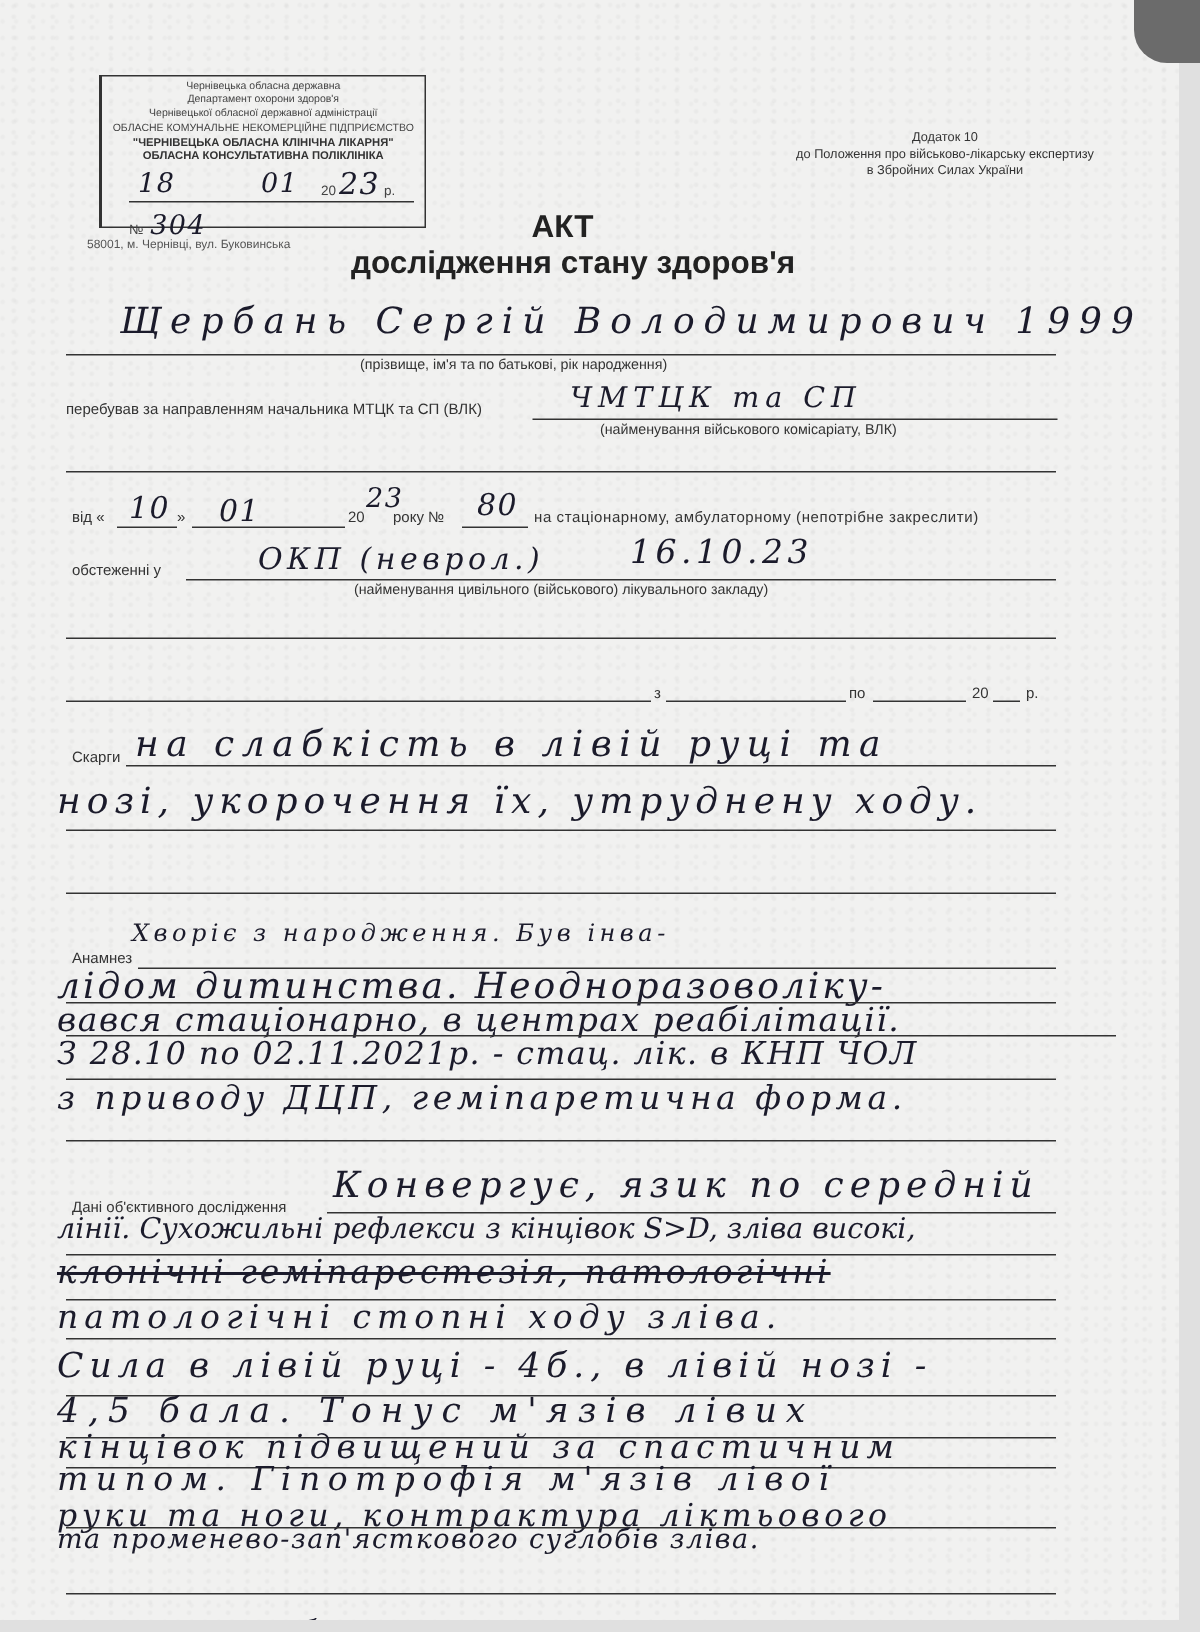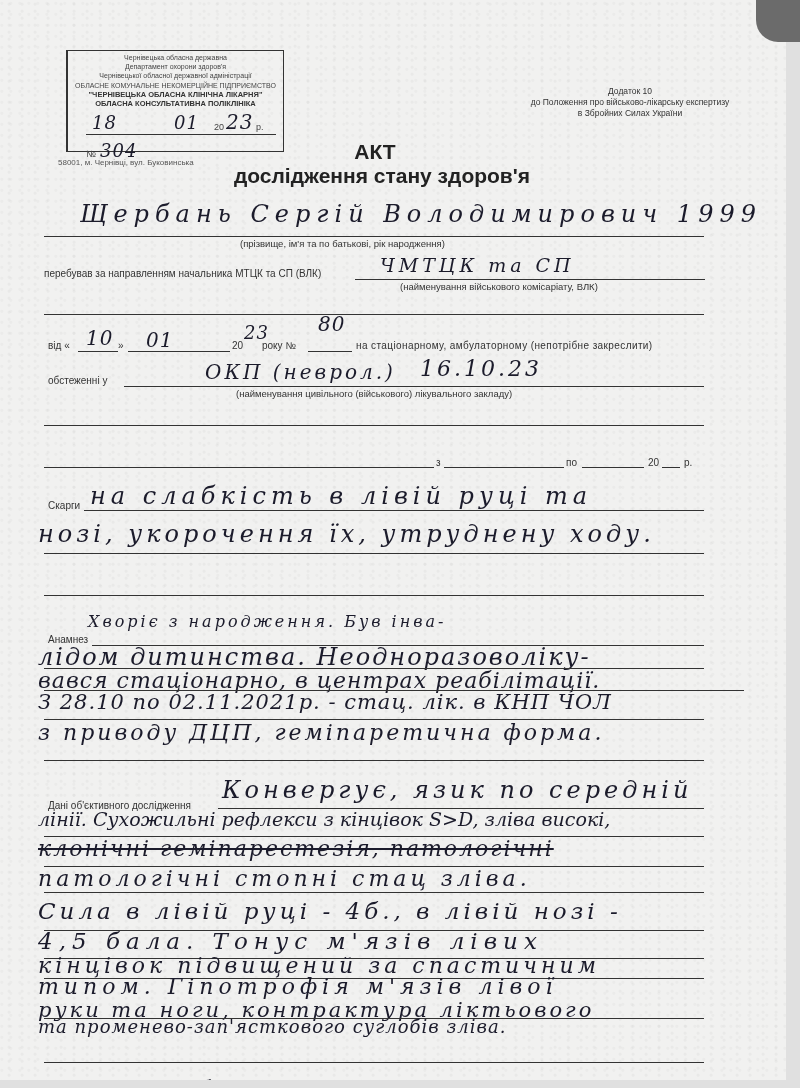--- a/index.html
+++ b/index.html
@@ -102,26 +102,26 @@
 
   <div class="label" style="left:48px;top:340px;">від «</div>
   <div class="hw" style="position:absolute;left:86px;top:326px;font-size:20px;">10</div>
   <div class="line" style="left:78px;top:351px;width:40px;border-top-width:1px;"></div>
   <div class="label" style="left:118px;top:340px;">»</div>
   <div class="hw" style="position:absolute;left:146px;top:328px;font-size:20px;">01</div>
   <div class="line" style="left:128px;top:351px;width:102px;border-top-width:1px;"></div>
   <div class="label" style="left:232px;top:340px;">20</div>
   <div class="hw" style="position:absolute;left:244px;top:322px;font-size:18px;">23</div>
   <div class="label" style="left:262px;top:340px;">року №</div>
-  <div class="hw" style="position:absolute;left:318px;top:312px;font-size:20px;">80</div>
+  <div class="hw" style="position:absolute;left:318px;top:324px;font-size:20px;">80</div>
   <div class="line" style="left:308px;top:351px;width:44px;border-top-width:1px;"></div>
   <div class="label" style="left:356px;top:340px;letter-spacing:0.4px;">на стаціонарному, амбулаторному (непотрібне закреслити)</div>
 
   <div class="label" style="left:48px;top:375px;">обстеженні у</div>
-  <div class="hw" style="position:absolute;left:172px;top:360px;font-size:20px;letter-spacing:3px;margin-left:33px;">ОКП (неврол.)</div>
+  <div class="hw" style="position:absolute;left:172px;top:360px;font-size:20px;letter-spacing:3px;">ОКП (неврол.)</div>
   <div class="hw" style="position:absolute;left:420px;top:356px;font-size:22px;letter-spacing:3px;">16.10.23</div>
   <div class="line" style="left:124px;top:386px;width:580px;"></div>
   <div class="caption" style="left:236px;top:388px;">(найменування цивільного (військового) лікувального закладу)</div>
 
   <div class="line" style="left:44px;top:425px;width:660px;"></div>
 
   <div class="line" style="left:44px;top:467px;width:390px;"></div>
   <div class="label" style="left:436px;top:457px;">з</div>
   <div class="line" style="left:444px;top:467px;width:120px;border-top-width:1px;"></div>
   <div class="label" style="left:566px;top:457px;">по</div>
@@ -149,21 +149,21 @@
   <div class="handline hw" style="left:38px;top:720px;font-size:22px;letter-spacing:3px;">з приводу ДЦП, геміпаретична форма.</div>
   <div class="line" style="left:44px;top:760px;width:660px;"></div>
 
   <div class="label" style="left:48px;top:800px;">Дані об'єктивного дослідження</div>
   <div class="handline hw" style="left:222px;top:776px;font-size:24px;letter-spacing:4px;">Конвергує, язик по середній</div>
   <div class="line" style="left:218px;top:808px;width:486px;"></div>
   <div class="handline hw" style="left:38px;top:808px;font-size:19px;letter-spacing:0px;">лінії. Сухожильні рефлекси з кінцівок S&gt;D, зліва високі,</div>
   <div class="line" style="left:44px;top:836px;width:660px;"></div>
   <div class="handline hw" style="left:38px;top:836px;font-size:22px;letter-spacing:2px;text-decoration:line-through;">клонічні геміпарестезія, патологічні</div>
   <div class="line" style="left:44px;top:866px;width:660px;"></div>
-  <div class="handline hw" style="left:38px;top:866px;font-size:22px;letter-spacing:4px;">патологічні стопні стац зліва.</div>
+  <div class="handline hw" style="left:38px;top:866px;font-size:22px;letter-spacing:4px;">патологічні стопні ходу зліва.</div>
   <div class="line" style="left:44px;top:892px;width:660px;"></div>
   <div class="handline hw" style="left:38px;top:898px;font-size:23px;letter-spacing:4px;font-style:italic;">Сила в лівій руці - 4б., в лівій нозі -</div>
   <div class="line" style="left:44px;top:930px;width:660px;"></div>
   <div class="handline hw" style="left:38px;top:928px;font-size:23px;letter-spacing:6px;">4,5 бала. Тонус м'язів лівих</div>
   <div class="line" style="left:44px;top:958px;width:660px;"></div>
   <div class="handline hw" style="left:38px;top:953px;font-size:22px;letter-spacing:4px;">кінцівок підвищений за спастичним</div>
   <div class="line" style="left:44px;top:978px;width:660px;"></div>
   <div class="handline hw" style="left:38px;top:974px;font-size:22px;letter-spacing:5px;">типом. Гіпотрофія м'язів лівої</div>
   <div class="handline hw" style="left:38px;top:998px;font-size:21px;letter-spacing:3px;">руки та ноги, контрактура ліктьового</div>
   <div class="line" style="left:44px;top:1018px;width:660px;"></div>

